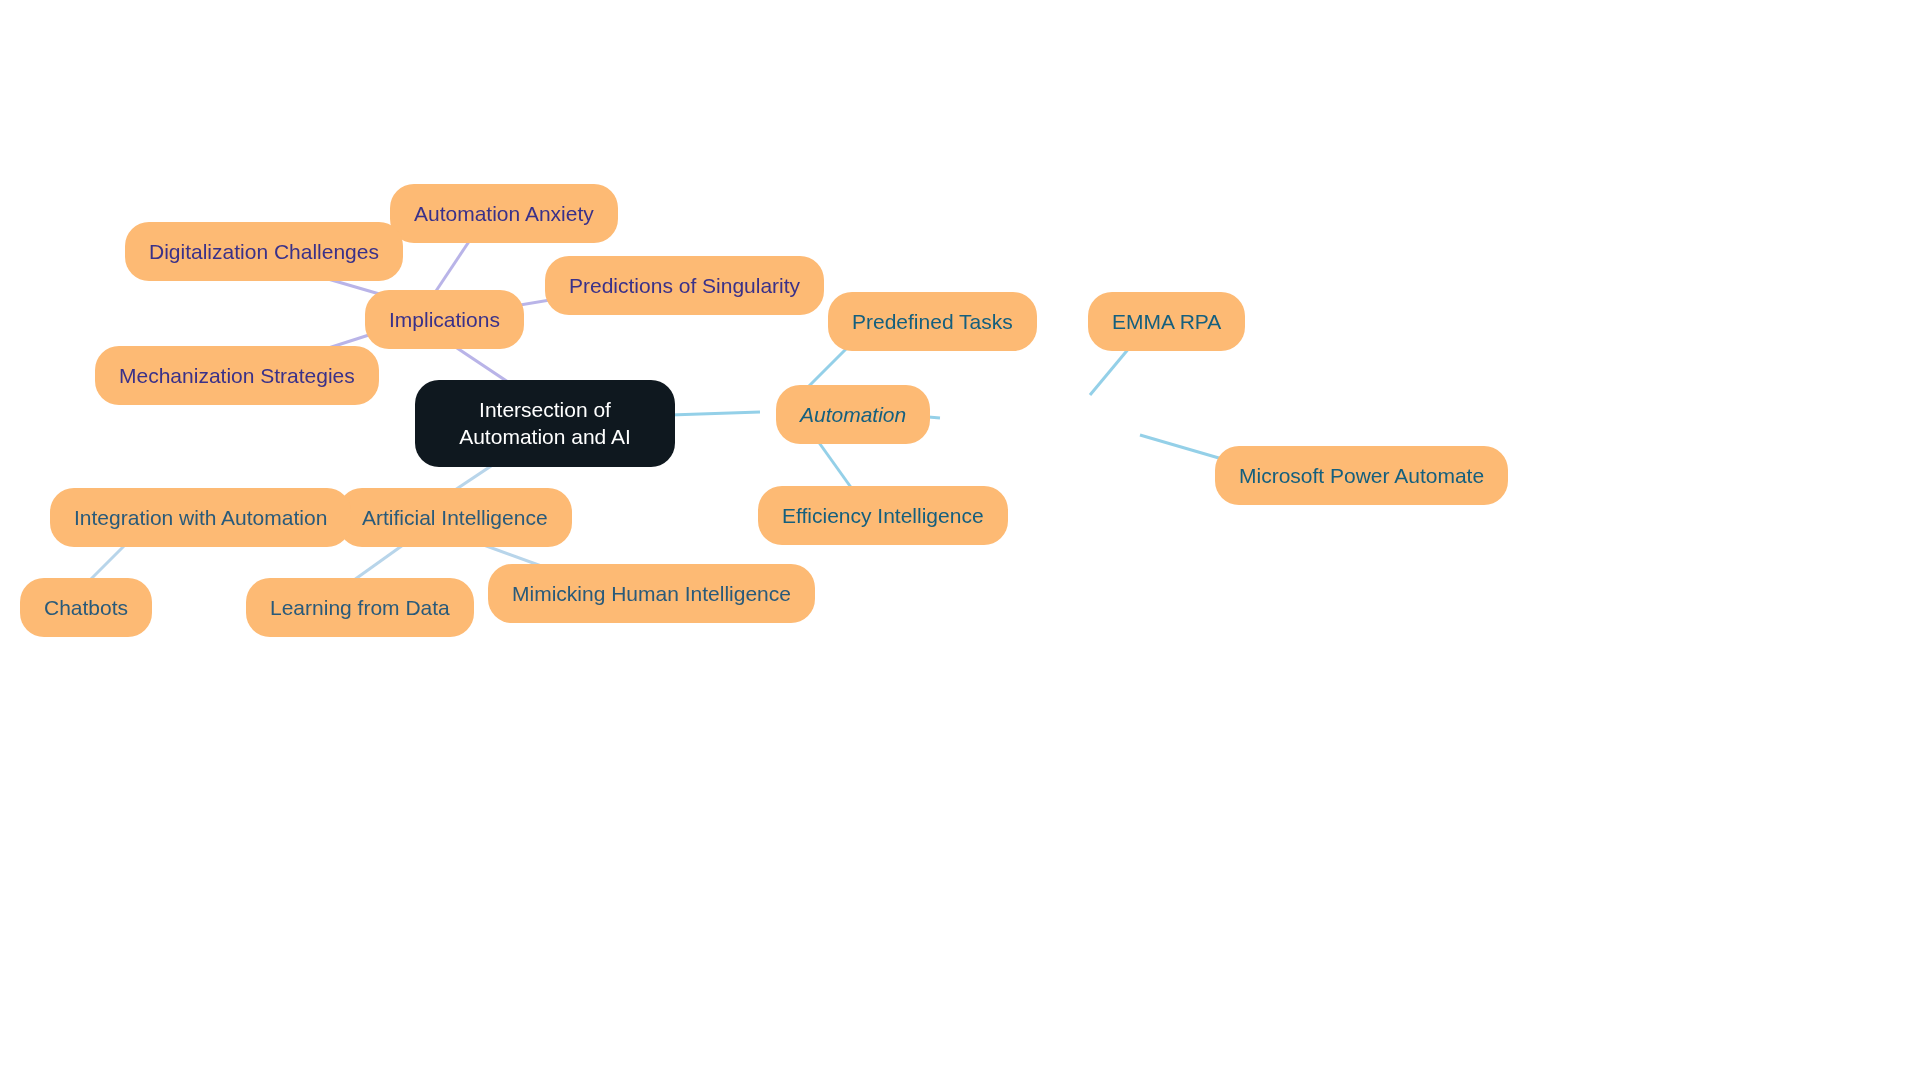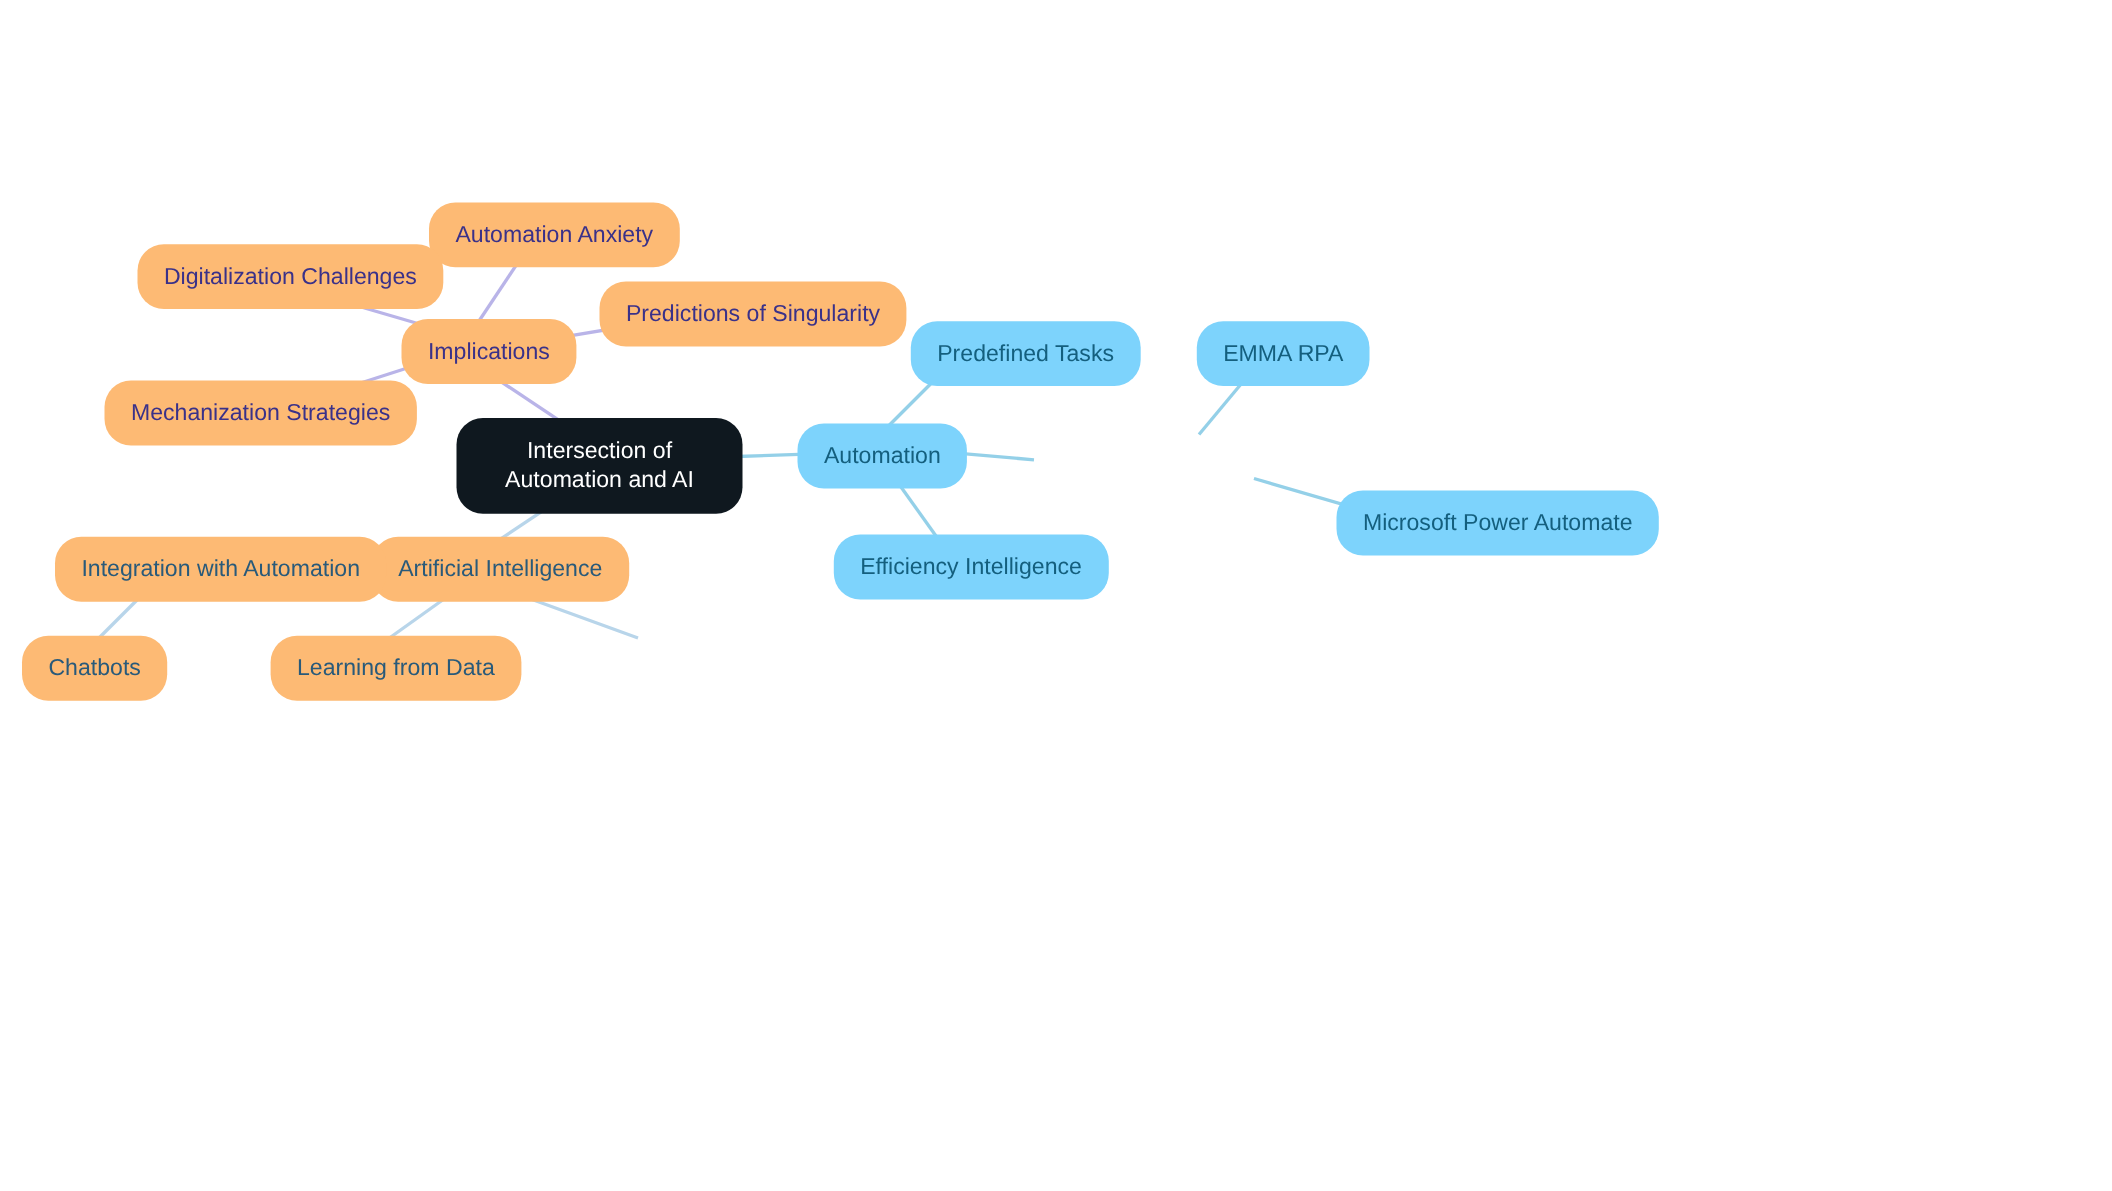--- a/index.html
+++ b/index.html
@@ -43,21 +43,21 @@
     .node-root {
       background: #0f181f;
       color: #ffffff;
       max-width: 260px;
     }
     .node-purple {
       background: #fdba74;
       color: #3a3189;
     }
     .node-blue {
-      background: #7dd3fc;
+      background: #fdba74;
       color: #145f7e;
     }
     .node-lightblue {
       background: #fdba74;
       color: #295a7a;
     }
   </style>
 </head>
 <body>
 
@@ -111,21 +111,21 @@
   <div class="node node-purple" style="left:125px; top:222px;">
     <span>Digitalization Challenges</span>
   </div>
   <div class="node node-purple" style="left:545px; top:256px;">
     <span>Predictions of Singularity</span>
   </div>
   <div class="node node-purple" style="left:95px; top:346px;">
     <span>Mechanization Strategies</span>
   </div>
 
-  <div class="node node-blue" style="left:725px; top:385px;">
+  <div class="node node-blue" style="left:776px; top:385px;font-style:italic;">
     <span>Automation</span>
   </div>
   <div class="node node-blue" style="left:828px; top:292px;">
     <span>Predefined Tasks</span>
   </div>
   <div class="node node-blue" style="left:758px; top:486px;">
     <span>Efficiency Intelligence</span>
   </div>
   <div class="node node-blue" style="left:1088px; top:292px;">
     <span>EMMA RPA</span>
@@ -139,14 +139,17 @@
   </div>
   <div class="node node-lightblue" style="left:50px; top:488px;">
     <span>Integration with Automation</span>
   </div>
   <div class="node node-lightblue" style="left:20px; top:578px;">
     <span>Chatbots</span>
   </div>
   <div class="node node-lightblue" style="left:246px; top:578px;">
     <span>Learning from Data</span>
   </div>
+  <div class="node node-lightblue" style="left:488px; top:564px;">
+    <span>Mimicking Human Intelligence</span>
+  </div>
 
 </div>
 
 </body></html>

